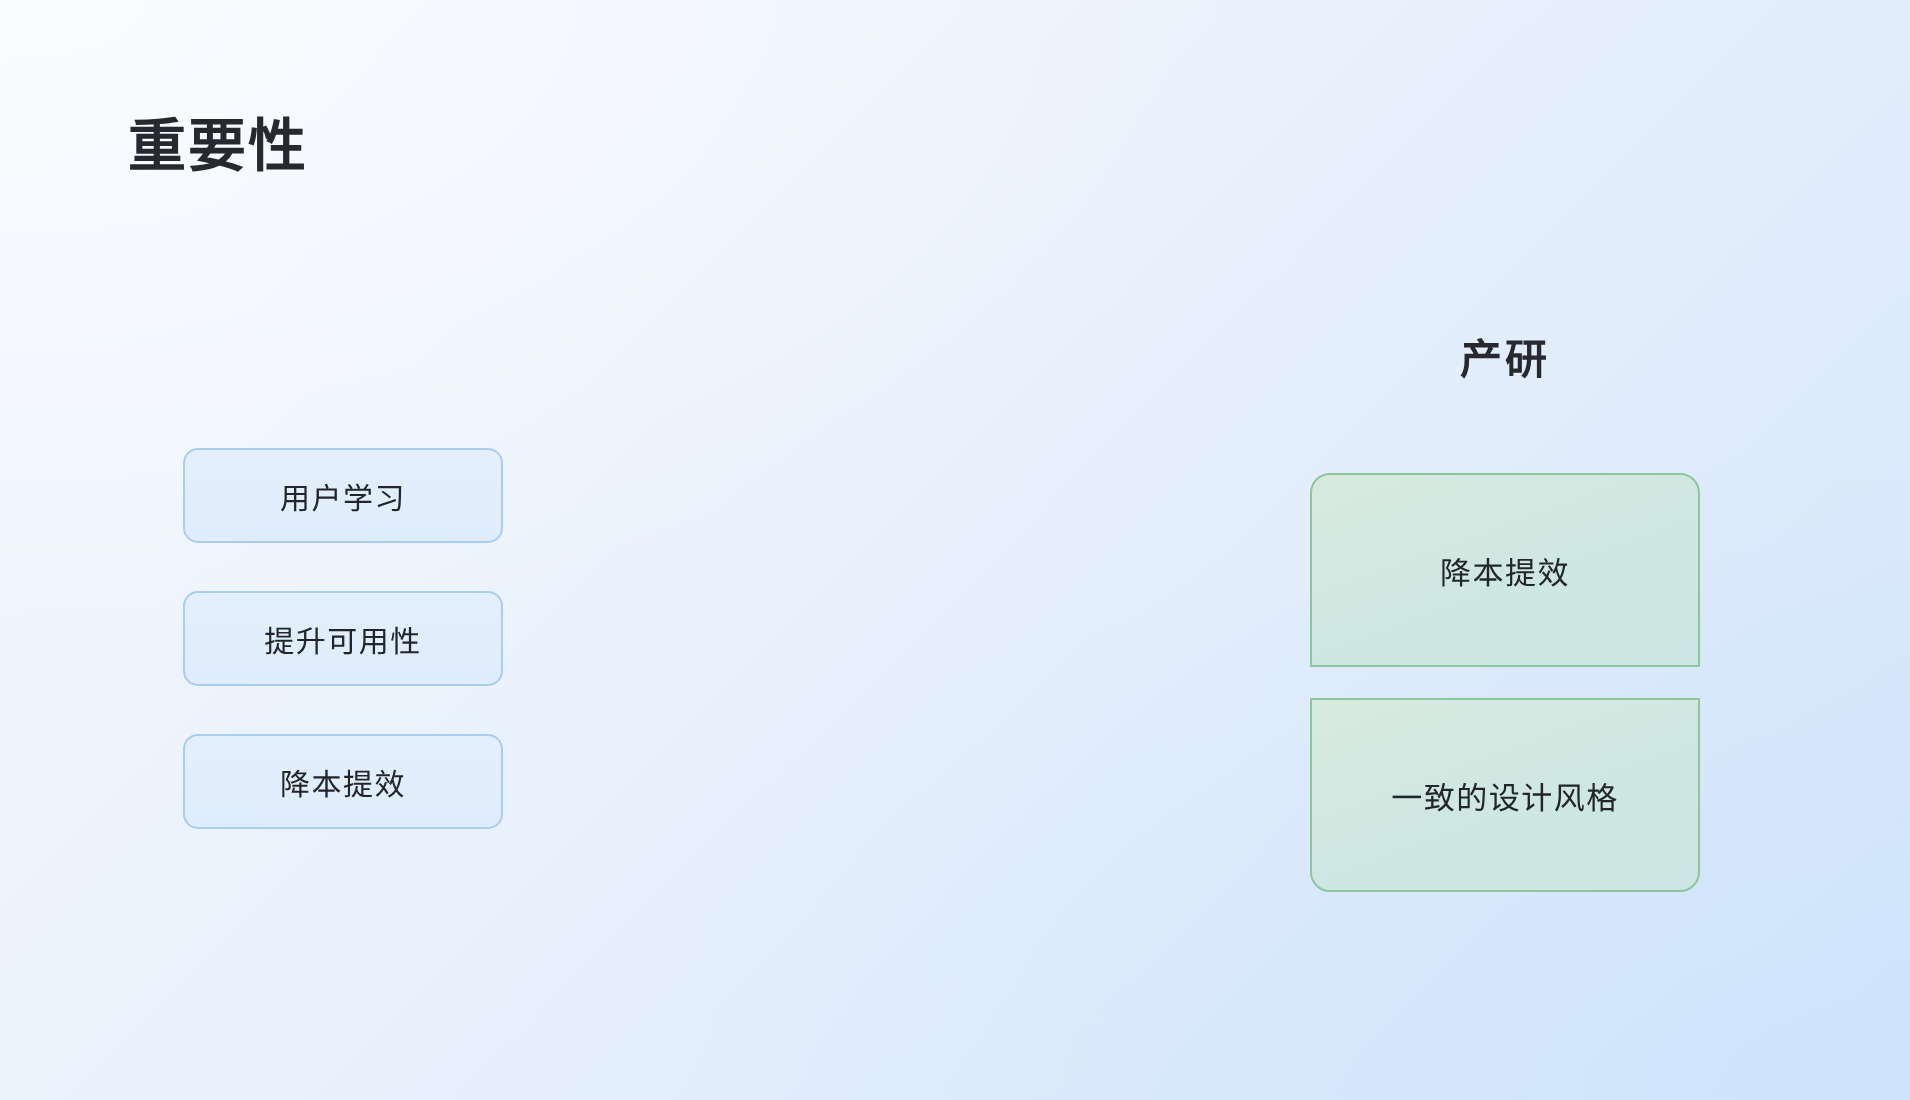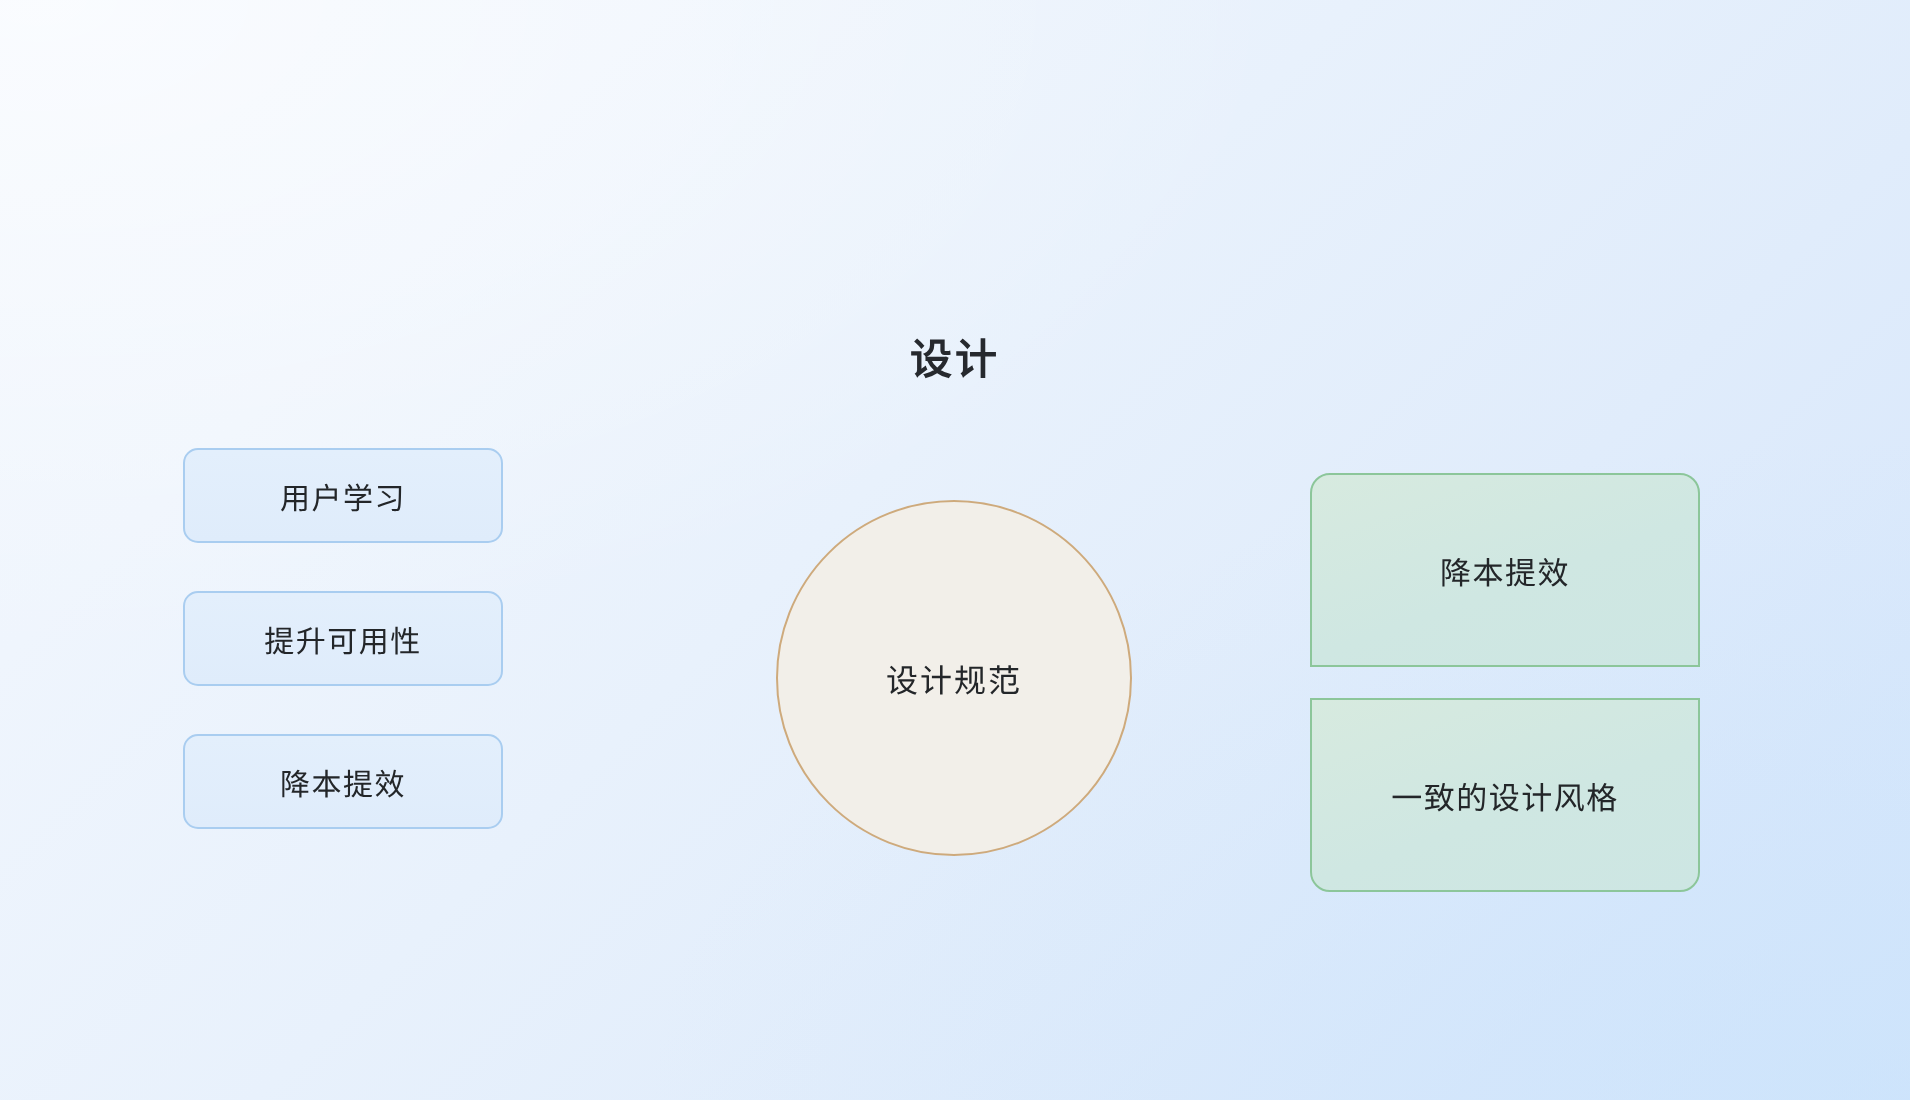--- a/index.html
+++ b/index.html
@@ -167,37 +167,34 @@
 
   .green-card.bottom-card {
     border-radius: 0 0 20px 20px;
   }
 </style>
 </head>
 <body>
 
 <div class="slide">
 
+  <h1 class="slide-title">重要性</h1>
 
   <section class="column col-user">
 
     <div class="pill-stack">
       <div class="pill">用户学习</div>
       <div class="pill">提升可用性</div>
       <div class="pill">降本提效</div>
     </div>
   </section>
 
-  <section class="column col-design">
-    <h2 class="column-header">设计</h2>
-
-    <div class="design-circle">设计规范</div>
-  </section>
 
   <section class="column col-rnd">
+    <h2 class="column-header">产研</h2>
 
     <div class="green-stack">
       <div class="green-card top-card">降本提效</div>
       <div class="green-card bottom-card">一致的设计风格</div>
     </div>
   </section>
 
 </div>
 
 </body></html>

